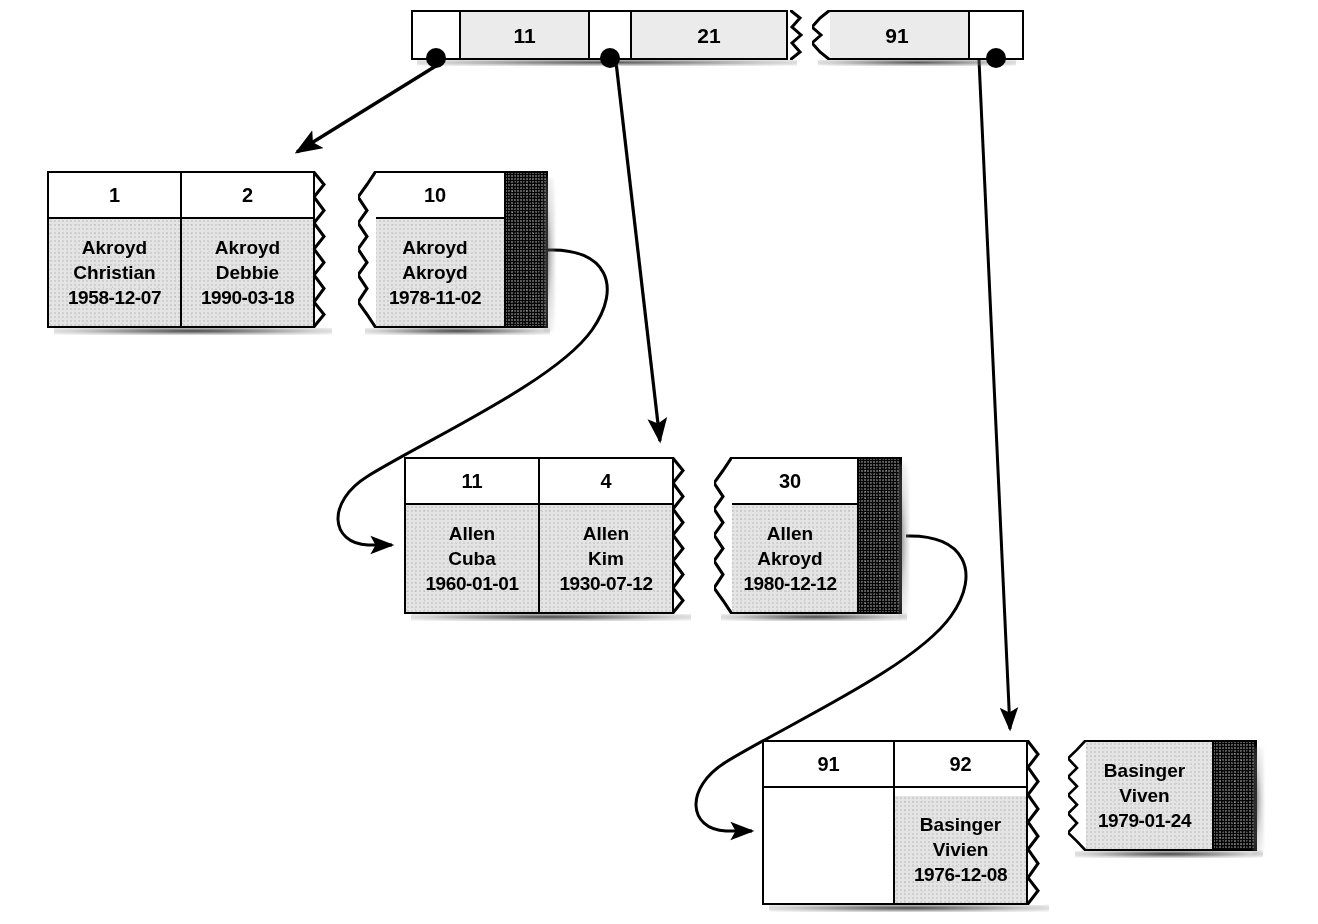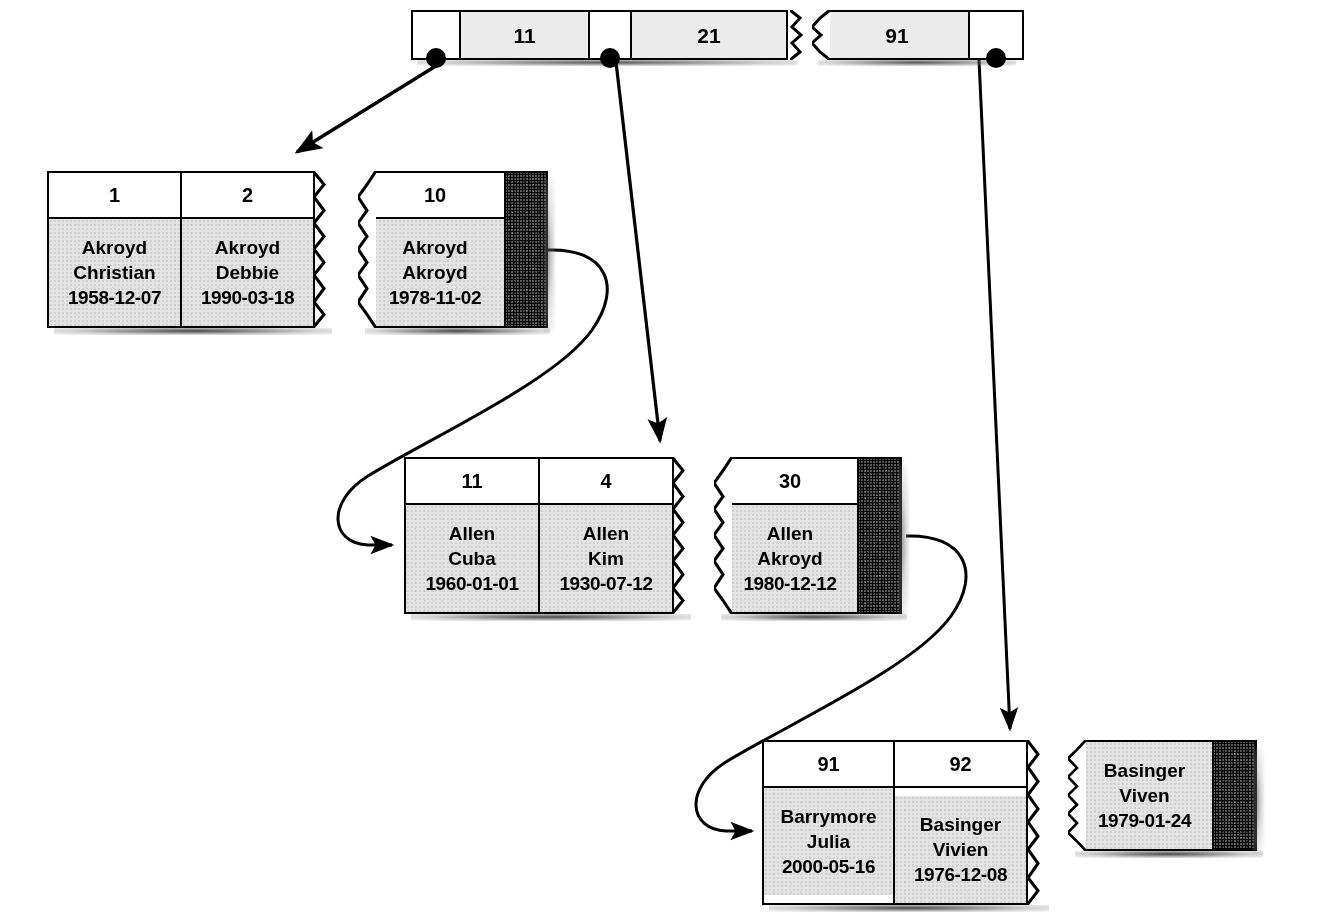--- a/index.html
+++ b/index.html
@@ -398,25 +398,20 @@
     </div>
   </div>
 
   <div class="leaf-group" style="left:762px; top:740px;">
     <div class="leaf-shadow" style="width:280px;"></div>
 
     <div class="leaf-cell" style="width:133px;">
       <div class="leaf-header">
         <span class="leaf-key">91</span>
       </div>
-      <div class="leaf-body">
-        <span>Barrymore</span>
-        <span>Julia</span>
-        <span class="leaf-date">2000-05-16</span>
-      </div>
     </div>
 
     <div class="leaf-cell" style="width:135px;gap:8px;">
       <div class="leaf-header">
         <span class="leaf-key">92</span>
       </div>
       <div class="leaf-body">
         <span>Basinger</span>
         <span>Vivien</span>
         <span class="leaf-date">1976-12-08</span>

